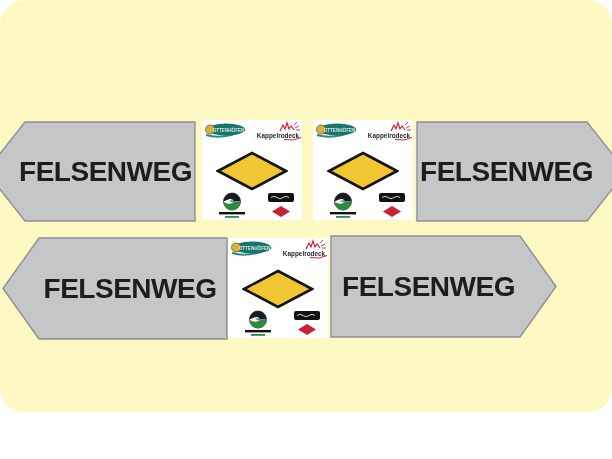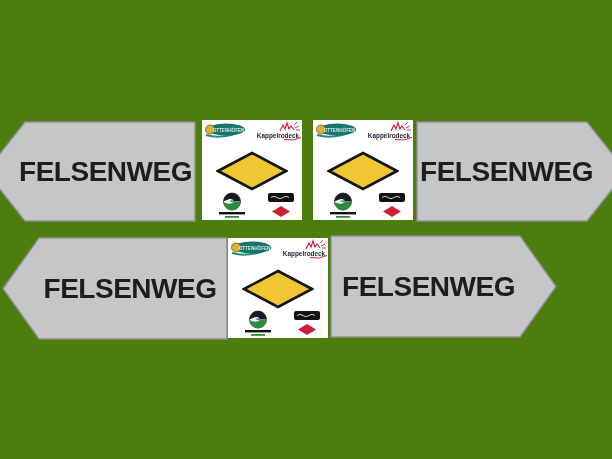--- a/index.html
+++ b/index.html
@@ -1,18 +1,18 @@
 <!DOCTYPE html>
 <html><head>
 <meta charset="utf-8">
 <style>
   html,body{margin:0;padding:0;background:#ffffff;}
   .canvas{
-    position:relative;width:612px;height:459px;background:#4d7c0f;
-    overflow:hidden;font-family:"Liberation Sans",sans-serif;
+    position:relative;width:612px;height:412px;background:#fef9c3;
+    overflow:hidden;font-family:"Liberation Sans",sans-serif;border-radius:24px;
   }
   
   .arrow{position:absolute;}
   .arrow svg{display:block;}
   .arrow .lbl{
     position:absolute;inset:0;display:flex;align-items:center;justify-content:center;
     font-weight:bold;font-size:28px;letter-spacing:-0.5px;color:#1d1d1b;
     font-family:"Liberation Sans",sans-serif;
   }
   .tip-left  .lbl{padding-left:30px;}

